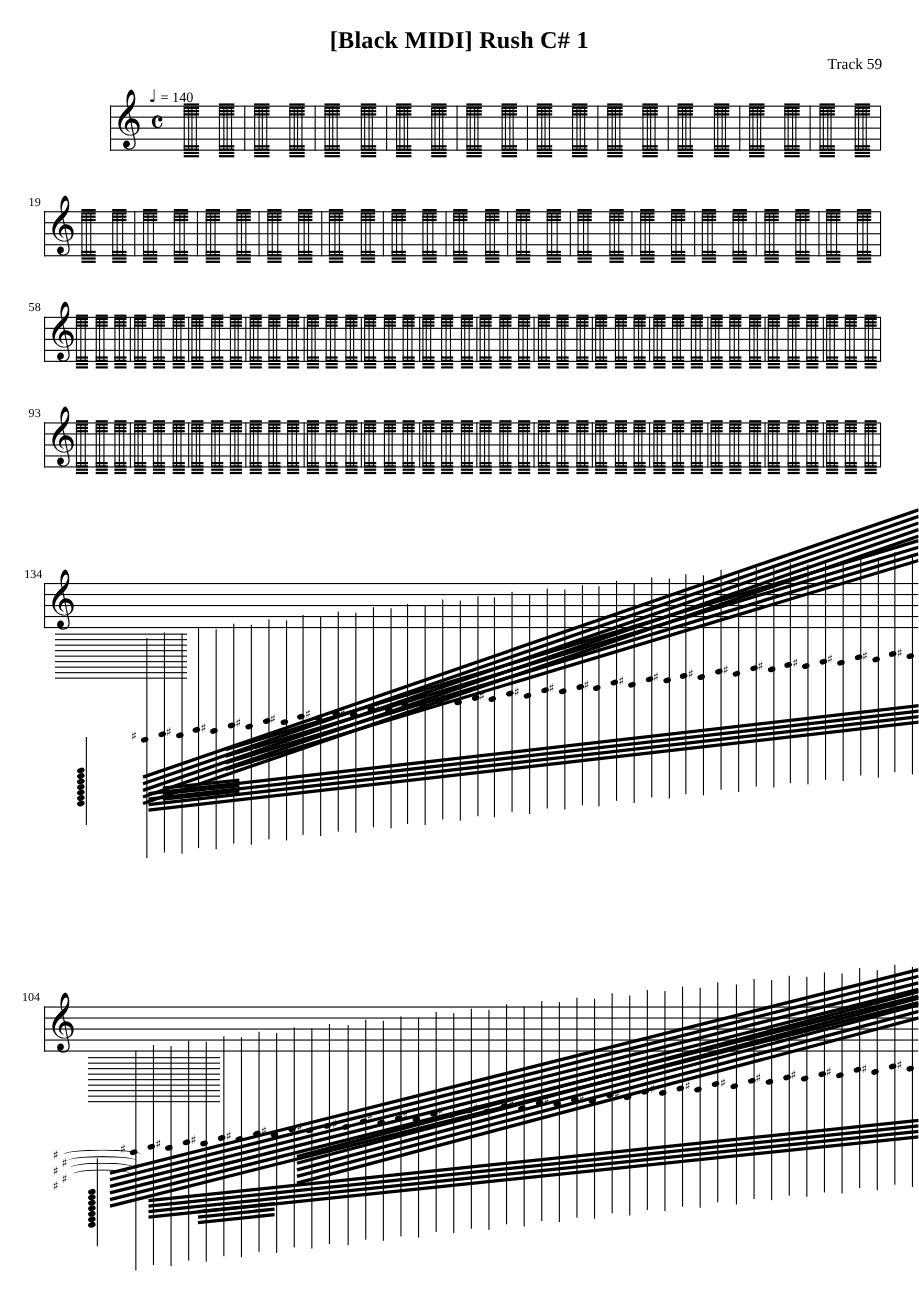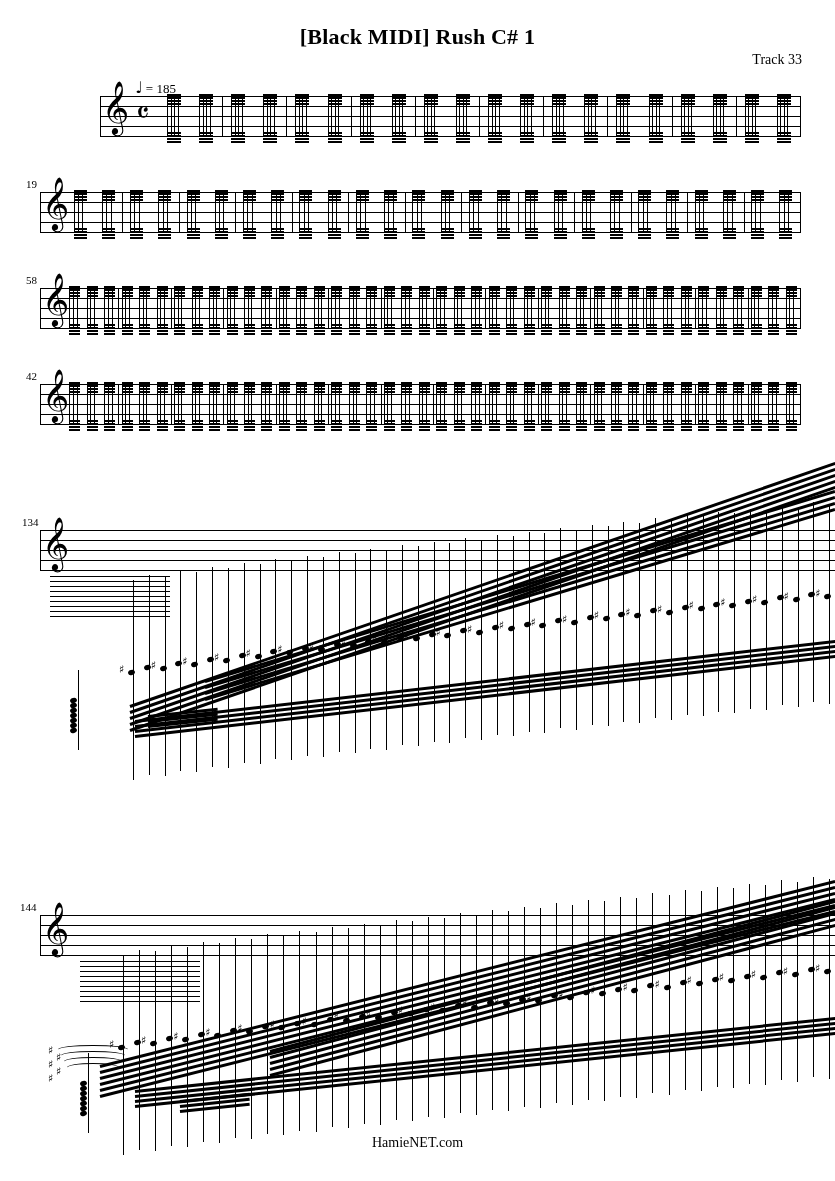--- a/index.html
+++ b/index.html
@@ -141,26 +141,26 @@
     border-radius: 50%;
     height: 8px;
   }
 </style>
 </head>
 <body>
 
 <div class="page">
 
   <div class="doc-title">[Black MIDI] Rush C# 1</div>
-  <div class="track-label">Track 33</div>
+  <div class="track-label">Track 59</div>
 
   <div class="system" style="left:100px; top:96px; width:700px; height:60px;">
     <div class="tempo" style="left:35px; top:-18px;">
       <span class="notehead-q">♩</span>
-      <span>= 185</span>
+      <span>= 140</span>
     </div>
     <div class="staff" style="width:700px;">
       <div class="line"></div>
         <div class="line"></div>
         <div class="line"></div>
         <div class="line"></div>
         <div class="line"></div>
     </div>
     <div class="clef" style="left:2px; top:-12px;">𝄞</div>
     <div class="timesig" style="left:36px; top:2px;">𝄴</div>
@@ -1218,21 +1218,21 @@
         <div class="barline" style="left: 445.429px; top: 0px; height: 41px;"></div>
         <div class="barline" style="left: 497.857px; top: 0px; height: 41px;"></div>
         <div class="barline" style="left: 550.286px; top: 0px; height: 41px;"></div>
         <div class="barline" style="left: 602.714px; top: 0px; height: 41px;"></div>
         <div class="barline" style="left: 655.143px; top: 0px; height: 41px;"></div>
         <div class="barline" style="left: 707.571px; top: 0px; height: 41px;"></div>
       </div>
   </div>
 
   <div class="system" style="left:40px; top:384px; width:760px; height:60px;">
-    <div class="measure-num" style="left:-14px; top:-14px;">42</div>
+    <div class="measure-num" style="left:-14px; top:-14px;">93</div>
     <div class="staff" style="width:760px;">
       <div class="line"></div>
         <div class="line"></div>
         <div class="line"></div>
         <div class="line"></div>
         <div class="line"></div>
     </div>
     <div class="clef" style="left:2px; top:-12px;">𝄞</div>
     <div class="barline" style="left:0px;"></div>
     <div class="barline" style="left:760px;"></div>
@@ -1870,21 +1870,21 @@
         <div class="nh" style="left: 30px; top: 203px;"></div>
         <div class="nh" style="left: 30px; top: 208px;"></div>
         <div class="stem" style="left: 38px; top: 150px; height: 80px;"></div>
         <div class="beamband" style="left: 108px; top: 195px; width: 70px; height: 3px; transform: rotate(-6deg);"></div>
         <div class="beamband" style="left: 108px; top: 200px; width: 70px; height: 3px; transform: rotate(-6deg);"></div>
         <div class="beamband" style="left: 108px; top: 205px; width: 70px; height: 3px; transform: rotate(-6deg);"></div>
       </div>
   </div>
 
   <div class="system" style="left:40px; top:905px; width:795px; height:230px;">
-    <div class="measure-num" style="left:-20px; top:-4px;">144</div>
+    <div class="measure-num" style="left:-20px; top:-4px;">104</div>
     <div class="staff" style="width:795px; top:10px;">
       <div class="line"></div>
         <div class="line"></div>
         <div class="line"></div>
         <div class="line"></div>
         <div class="line"></div>
     </div>
     <div class="clef" style="left:2px; top:0px;">𝄞</div>
     <div class="barline" style="left:0px; top:10px;"></div>
     <div id="sys6-content">
@@ -2041,14 +2041,13 @@
         <div class="tie" style="left: 24px; top: 152px; width: 58px;"></div>
         <div class="tie" style="left: 27px; top: 158px; width: 52px;"></div>
         <div class="acc" style="left: 8px; top: 140px;">♯</div>
         <div class="acc" style="left: 16px; top: 147px;">♯</div>
         <div class="acc" style="left: 8px; top: 154px;">♯</div>
         <div class="acc" style="left: 16px; top: 161px;">♯</div>
         <div class="acc" style="left: 8px; top: 168px;">♯</div>
       </div>
   </div>
 
-  <div class="footer">HamieNET.com</div>
 </div>
 
 </body></html>

